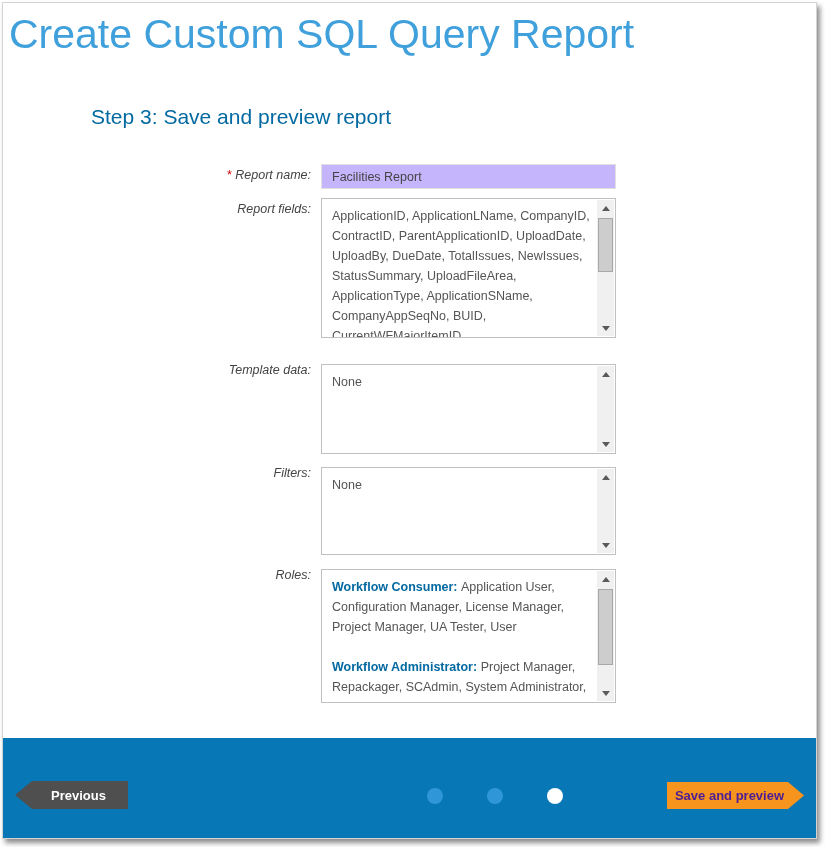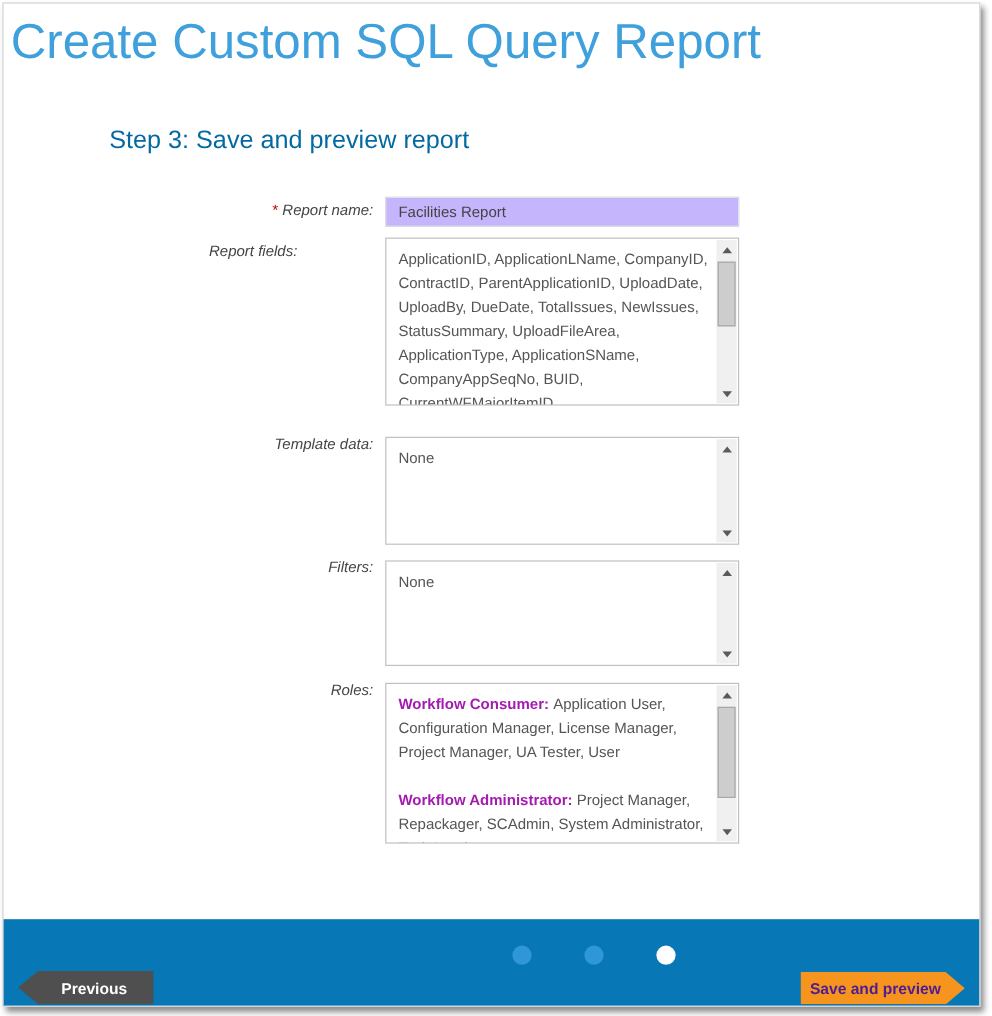--- a/index.html
+++ b/index.html
@@ -37,21 +37,21 @@
   .box {
     position:absolute; left:318px; width:295px;
     background:#fff; border:1px solid #c0c0c0; overflow:hidden;
   }
   .box-text {
     position:absolute; left:0; top:0; right:18px; bottom:0;
     padding:7px 4px 0 10px;
     font-size:12.5px; line-height:20px; color:#555; overflow:hidden;
   }
   .role-group { margin:0 0 20px 0; }
-  .role-name { font-weight:bold; color:#a21caf; }
+  .role-name { font-weight:bold; color:#0369a1; }
   .role-name::after { content:": "; }
 
   
   .scrollbar {
     position:absolute; top:1px; right:1px; bottom:1px; width:17px;
     background:#f0f0f0;
   }
   .sb-btn {
     position:absolute; left:0; width:17px; height:16px;
     display:flex; align-items:center; justify-content:center;
@@ -69,21 +69,21 @@
     position:absolute; left:1px; width:15px;
     background:#cdcdcd; border:1px solid #a8a8a8;
   }
 
   .fields-box   { top:195px; height:140px; }
   .template-box { top:361px; height:90px;  }
   .filters-box  { top:464px; height:88px;  }
   .roles-box    { top:566px; height:134px; }
 
   .footer {
-    position:absolute; left:0; right:0; bottom:0; height:72px;
+    position:absolute; left:0; right:0; bottom:0; height:100px;
     background:#0877b6;
   }
   .btn {
     position:absolute; border:none; cursor:pointer;
     font-family:"Liberation Sans", sans-serif; font-size:13px; font-weight:bold;
     display:flex; align-items:center; justify-content:center;
     filter:drop-shadow(1px 2px 2px rgba(0,0,0,0.35));
   }
   .btn-previous {
     left:12px; top:43px; width:113px; height:28px;
@@ -108,21 +108,21 @@
 <div class="page">
 
   <h1 class="page-title">Create Custom SQL Query Report</h1>
   <h2 class="step-heading">Step 3: Save and preview report</h2>
 
   <div class="form-label" style="top:165px;">
     <span class="req">*</span><span>Report name:</span>
   </div>
   <input class="report-name-input" type="text" value="Facilities Report" style="">
 
-  <div class="form-label" style="top:199px;text-align:center;">Report fields:</div>
+  <div class="form-label" style="top:199px;">Report fields:</div>
   <div class="box fields-box">
     <div class="box-text">ApplicationID, ApplicationLName, CompanyID, ContractID, ParentApplicationID, UploadDate, UploadBy, DueDate, TotalIssues, NewIssues, StatusSummary, UploadFileArea, ApplicationType, ApplicationSName, CompanyAppSeqNo, BUID, CurrentWFMajorItemID, CurrentWFMinorItemID</div>
     <div class="scrollbar">
       <div class="sb-btn up">
           <span class="tri-up"></span>
         </div>
       <div class="sb-thumb" style="top:18px; height:54px;"></div>
       <div class="sb-btn down">
           <span class="tri-down"></span>
         </div>

